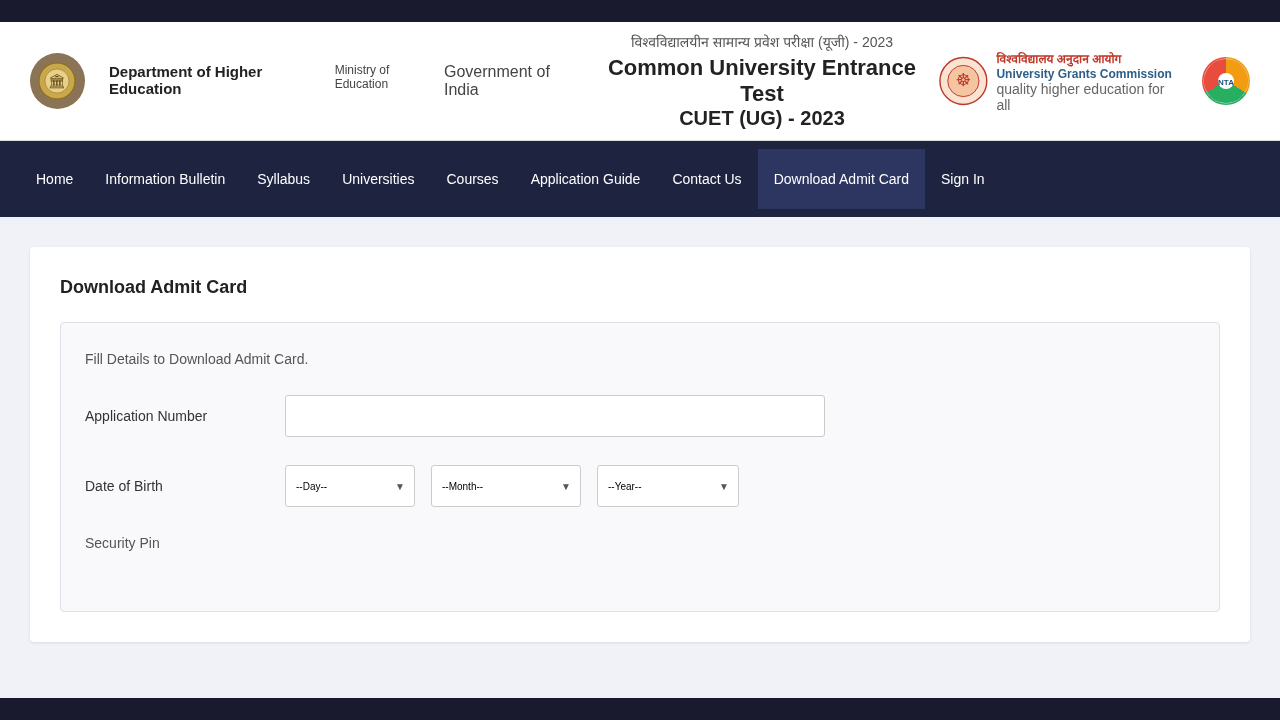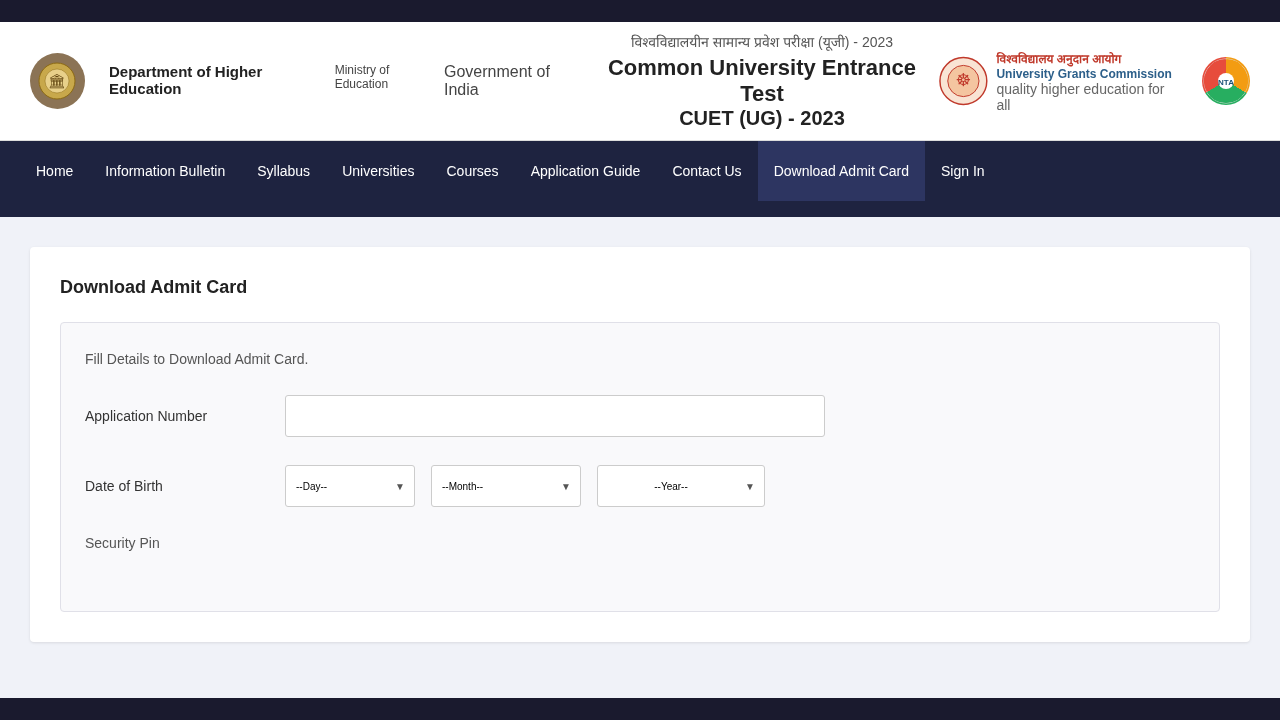--- a/index.html
+++ b/index.html
@@ -156,20 +156,21 @@
 
     .nta-text .nta-tagline {
       font-size: 10px;
       color: #27ae60;
     }
 
     
     .navbar {
       background: #1e2340;
       display: flex;
+      align-items: center;
       padding: 0 20px;
       height: 76px;
     }
 
     .nav-item {
       color: #ffffff;
       font-size: 14px;
       padding: 0 16px;
       height: 60px;
       display: flex;
@@ -276,21 +277,21 @@
       color: #555;
       position: absolute;
       right: 10px;
       top: 50%;
       transform: translateY(-50%);
       pointer-events: none;
     }
 
     .dob-select-day { width: 130px; }
     .dob-select-month { width: 150px; }
-    .dob-select-year { width: 168px; text-align: center; }
+    .dob-select-year { width: 142px; }
 
     .security-label {
       font-size: 14px;
       color: #555;
     }
 
     
     .bottom-bar {
       background: #1a1a2e;
       height: 22px;

